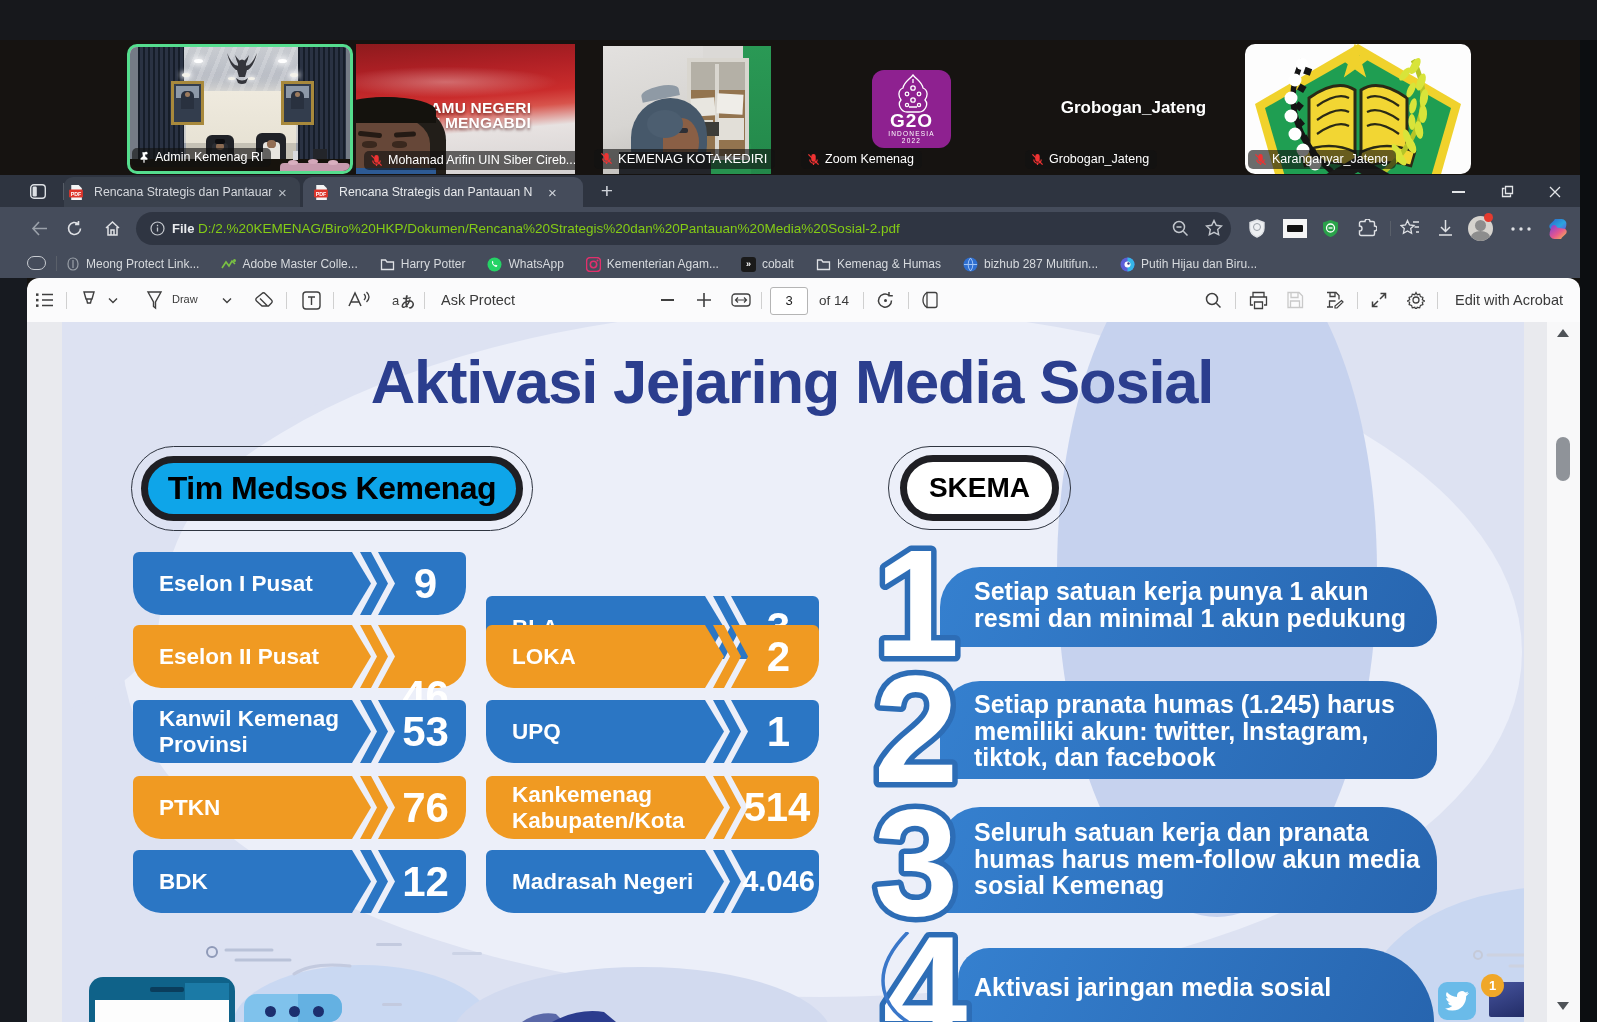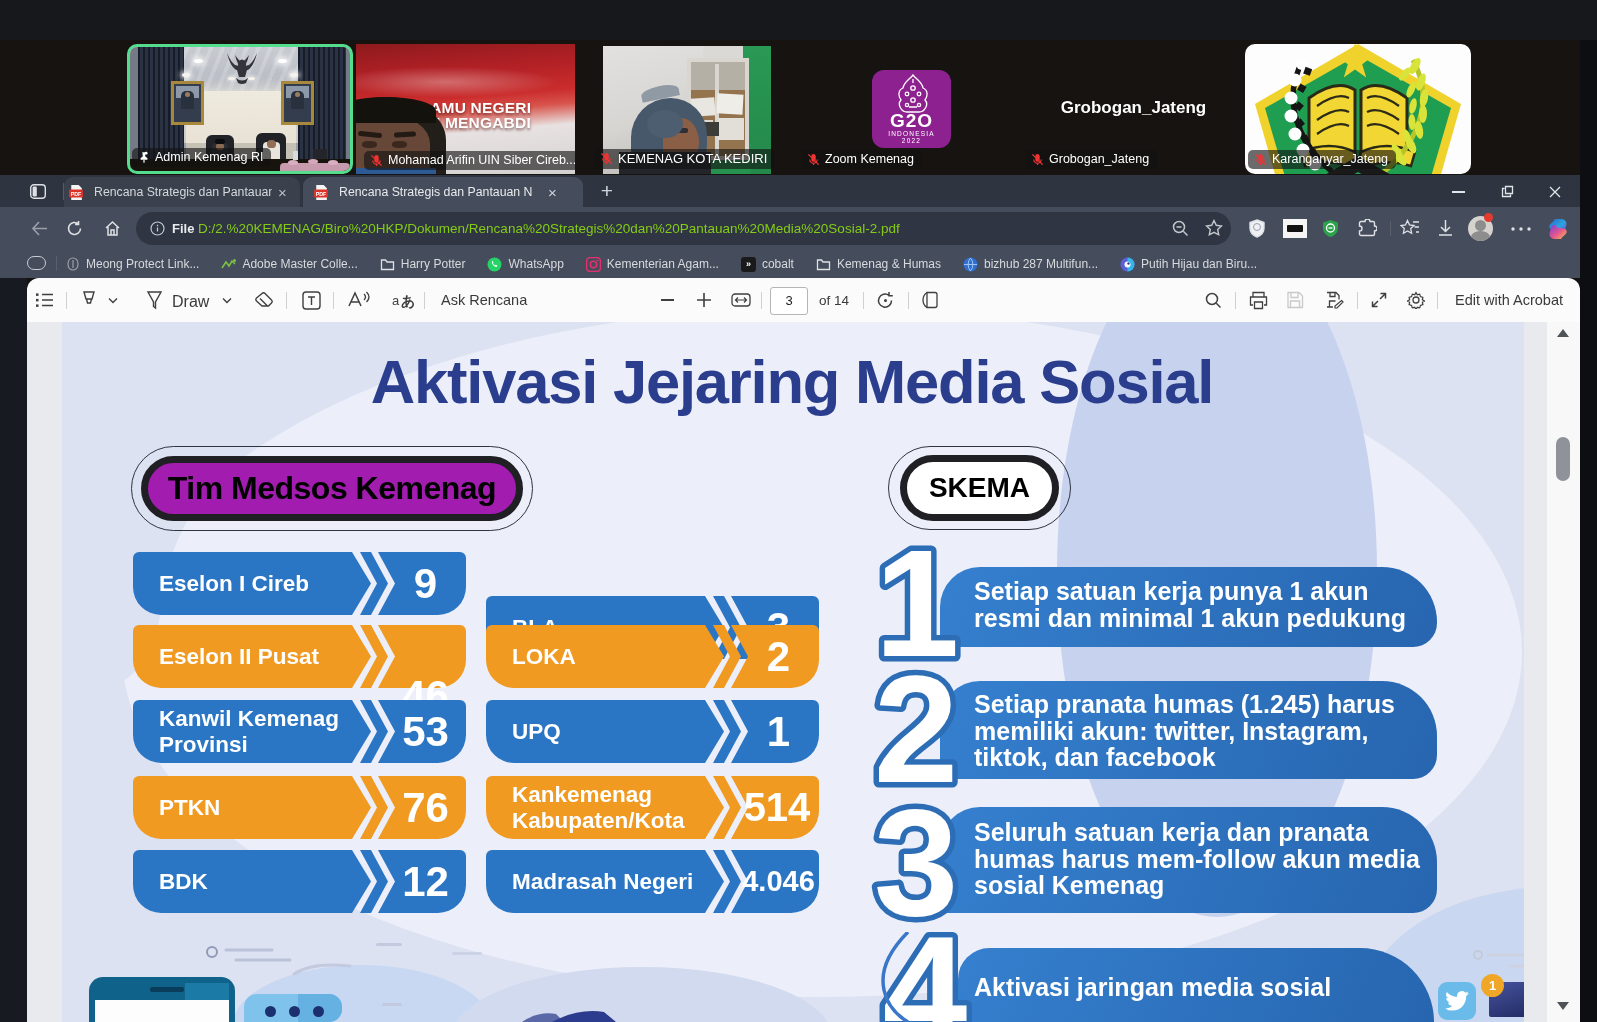--- a/index.html
+++ b/index.html
@@ -400,21 +400,21 @@
     <div class="abs" style="left:66px;top:292px;width:1px;height:17px;background:#d0d0d0;"></div>
     <svg class="abs" style="left:80px;top:291px;" width="18" height="19" viewBox="0 0 18 19">
         <path d="M4 1 h10 l-2 7 h-6 Z M6.5 8 h5 l-1 4 h-3 Z" stroke="#3f3f3f" stroke-width="1.4" fill="none"></path>
       </svg>
     <svg class="abs" style="left:108px;top:297px;" width="10" height="7" viewBox="0 0 10 7">
         <path d="M1 1.5 L5 5.5 L9 1.5" stroke="#3f3f3f" stroke-width="1.4" fill="none"></path>
       </svg>
     <svg class="abs" style="left:146px;top:291px;" width="17" height="19" viewBox="0 0 17 19">
         <path d="M2 1 h13 l-5.5 10 v6 l-2 -1.5 v-4.5 Z" stroke="#3f3f3f" stroke-width="1.4" fill="none"></path>
       </svg>
-    <div class="abs" style="left:172px;top:293px;color:#3a3a3a;font-size:16px;">Draw</div>
+    <div class="abs" style="left:172px;top:293px;color:#3a3a3a;font-size:11px;">Draw</div>
     <svg class="abs" style="left:222px;top:297px;" width="10" height="7" viewBox="0 0 10 7">
         <path d="M1 1.5 L5 5.5 L9 1.5" stroke="#3f3f3f" stroke-width="1.4" fill="none"></path>
       </svg>
     <svg class="abs" style="left:255px;top:292px;" width="19" height="16" viewBox="0 0 19 16">
         <path d="M7 14 L1.5 9 a2 2 0 0 1 0-3 L7 1.5 a2 2 0 0 1 3 0 L16.5 8 a2 2 0 0 1 0 3 l-3 3 Z M5 6.5 L12 13.5" stroke="#3f3f3f" stroke-width="1.4" fill="none"></path>
       </svg>
     <div class="abs" style="left:286px;top:292px;width:1px;height:17px;background:#d0d0d0;"></div>
     <svg class="abs" style="left:302px;top:291px;" width="19" height="19" viewBox="0 0 19 19">
         <rect x="1" y="1" width="17" height="17" rx="3" stroke="#3f3f3f" stroke-width="1.4" fill="none"></rect>
         <path d="M6 6 h7 M9.5 6 v8" stroke="#3f3f3f" stroke-width="1.4"></path>
@@ -422,21 +422,21 @@
     <div class="abs" style="left:333px;top:292px;width:1px;height:17px;background:#d0d0d0;"></div>
     <svg class="abs" style="left:348px;top:291px;" width="22" height="19" viewBox="0 0 22 19">
         <path d="M1 15 L7 2 L13 15 M3 11 h8" stroke="#3f3f3f" stroke-width="1.5" fill="none"></path>
         <path d="M16 3 q3 3 0 6 M18.5 1 q5 5 0 10" stroke="#3f3f3f" stroke-width="1.3" fill="none"></path>
       </svg>
     <svg class="abs" style="left:392px;top:292px;" width="22" height="17" viewBox="0 0 22 17">
         <text x="0" y="13" font-size="13" fill="#3f3f3f">a</text>
         <text x="9" y="14" font-size="14" fill="#3f3f3f" font-weight="bold">あ</text>
       </svg>
     <div class="abs" style="left:424px;top:292px;width:1px;height:17px;background:#d0d0d0;"></div>
-    <div class="abs" style="left:441px;top:292px;color:#3a3a3a;font-size:14.5px;">Ask Rencana</div>
+    <div class="abs" style="left:441px;top:292px;color:#3a3a3a;font-size:14.5px;">Ask Protect</div>
     <div class="abs" style="left:661px;top:299px;width:13px;height:1.6px;background:#3f3f3f;"></div>
     <svg class="abs" style="left:697px;top:293px;" width="14" height="14" viewBox="0 0 14 14">
         <path d="M7 0 v14 M0 7 h14" stroke="#3f3f3f" stroke-width="1.6"></path>
       </svg>
     <svg class="abs" style="left:731px;top:293px;" width="20" height="14" viewBox="0 0 20 14">
         <rect x="1" y="1" width="18" height="12" rx="3" stroke="#3f3f3f" stroke-width="1.3" fill="none"></rect>
         <path d="M5 7 h10 M7 4.5 L4.5 7 L7 9.5 M13 4.5 L15.5 7 L13 9.5" stroke="#3f3f3f" stroke-width="1.2" fill="none"></path>
       </svg>
     <div class="abs" style="left:761px;top:292px;width:1px;height:17px;background:#d0d0d0;"></div>
       <div class="abs" style="left:770px;top:287px;width:38px;height:28px;background:#fff;border:1px solid #b5b5b5;border-radius:3px;color:#222;font-size:13px;text-align:center;line-height:26px;">3</div>
@@ -487,39 +487,39 @@
       <path d="M0,0 L430,0 C330,45 235,85 185,128 C140,168 115,205 103,258 L97,300 C90,345 60,368 0,390 Z" fill="#dde2f2"></path>
       <ellipse cx="1155" cy="250" rx="160" ry="345" fill="#c6d2ee"></ellipse>
       <ellipse cx="1490" cy="690" rx="190" ry="125" fill="#c9d7f1"></ellipse>
       <ellipse cx="300" cy="705" rx="130" ry="62" fill="#c9d8f2"></ellipse>
       <ellipse cx="580" cy="715" rx="190" ry="70" fill="#d2daef"></ellipse>
     </svg>
 
     <div class="abs" style="left:130px;top:24px;width:1200px;text-align:center;font-size:61.5px;font-weight:bold;letter-spacing:-1.2px;color:#2b3e8e;">Aktivasi Jejaring Media Sosial</div>
 
     <div class="abs" style="left:69px;top:124px;width:402px;height:85px;border:1.5px solid #2e3440;border-radius:43px;"></div>
-    <div class="abs" style="left:79px;top:134px;width:382px;height:65px;background:#a21caf;border:7px solid #1f1f24;border-radius:33px;display:flex;align-items:center;justify-content:center;font-size:32px;font-weight:bold;color:#000;letter-spacing:-.5px;">Tim Medsos Kemenag</div>
+    <div class="abs" style="left:79px;top:134px;width:382px;height:65px;background:#0ea5e9;border:7px solid #1f1f24;border-radius:33px;display:flex;align-items:center;justify-content:center;font-size:32px;font-weight:bold;color:#000;letter-spacing:-.5px;">Tim Medsos Kemenag</div>
 
     <div class="abs" style="left:826px;top:124px;width:183px;height:84px;border:1.5px solid #2e3440;border-radius:42px;"></div>
     <div class="abs" style="left:838px;top:133px;width:159px;height:66px;background:#fff;border:7px solid #1f1f24;border-radius:33px;display:flex;align-items:center;justify-content:center;font-size:28px;font-weight:bold;color:#000;">SKEMA</div>
     <svg width="0" height="0" style="position:absolute;">
       <defs>
         <g id="rs">
           <path d="M6,0 H219 L238,31.5 L219,63 H28 A28,28 0 0 1 0,35 V6 A6,6 0 0 1 6,0 Z"></path>
           <path d="M227,0 H238 L255,31.5 L238,63 H227 L244,31.5 Z"></path>
           <path d="M245,0 H327 A6,6 0 0 1 333,6 V35 A28,28 0 0 1 305,63 H245 L262,31.5 Z"></path>
         </g>
       </defs>
     </svg>
     <div id="rows">
       <div class="abs" style="left:71px;top:230px;">
           <svg width="333" height="63">
             <use href="#rs" fill="#2b76c4"></use>
           </svg>
-        <div class="abs" style="left:26px;top:0;height:63px;display:flex;align-items:center;color:#fff;font-size:22.5px;font-weight:bold;">Eselon I Cireb</div>
+        <div class="abs" style="left:26px;top:0;height:63px;display:flex;align-items:center;color:#fff;font-size:22.5px;font-weight:bold;">Eselon I Pusat</div>
         <div class="abs" style="left:252px;top:0;width:81px;height:63px;display:flex;align-items:center;justify-content:center;color:#fff;font-size:42px;font-weight:bold;">9</div>
         </div>
       <div class="abs" style="left:71px;top:303px;">
           <svg width="333" height="63">
             <use href="#rs" fill="#f09a22"></use>
           </svg>
         <div class="abs" style="left:26px;top:0;height:63px;display:flex;align-items:center;color:#fff;font-size:22.5px;font-weight:bold;">Eselon II Pusat</div>
         <div class="abs" style="left:252px;top:0;width:81px;height:63px;display:flex;align-items:center;justify-content:center;color:#fff;font-size:42px;font-weight:bold;margin-top:39px;">46</div>
         </div>
       <div class="abs" style="left:71px;top:378px;">

